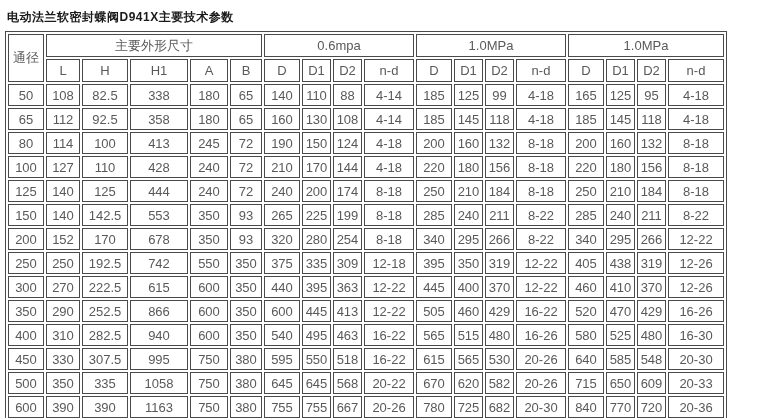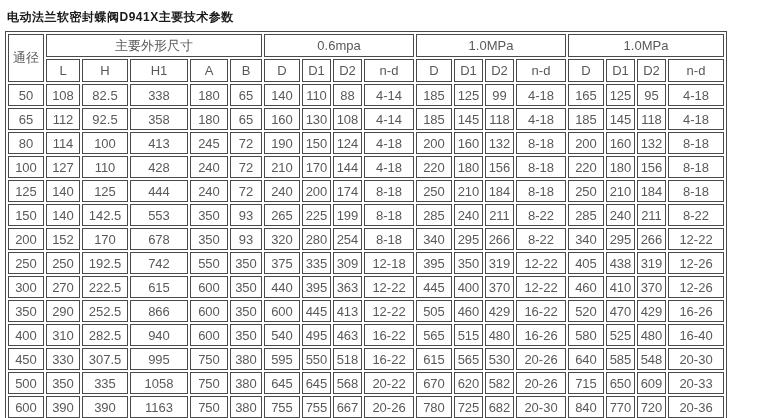--- a/index.html
+++ b/index.html
@@ -318,21 +318,21 @@
           <td>495</td>
           <td>463</td>
           <td>16-22</td>
           <td>565</td>
           <td>515</td>
           <td>480</td>
           <td>16-26</td>
           <td>580</td>
           <td>525</td>
           <td>480</td>
-          <td>16-40</td>
+          <td>16-30</td>
         </tr>
         <tr>
           <td>450</td>
           <td>330</td>
           <td>307.5</td>
           <td>995</td>
           <td>750</td>
           <td>380</td>
           <td>595</td>
           <td>550</td>

